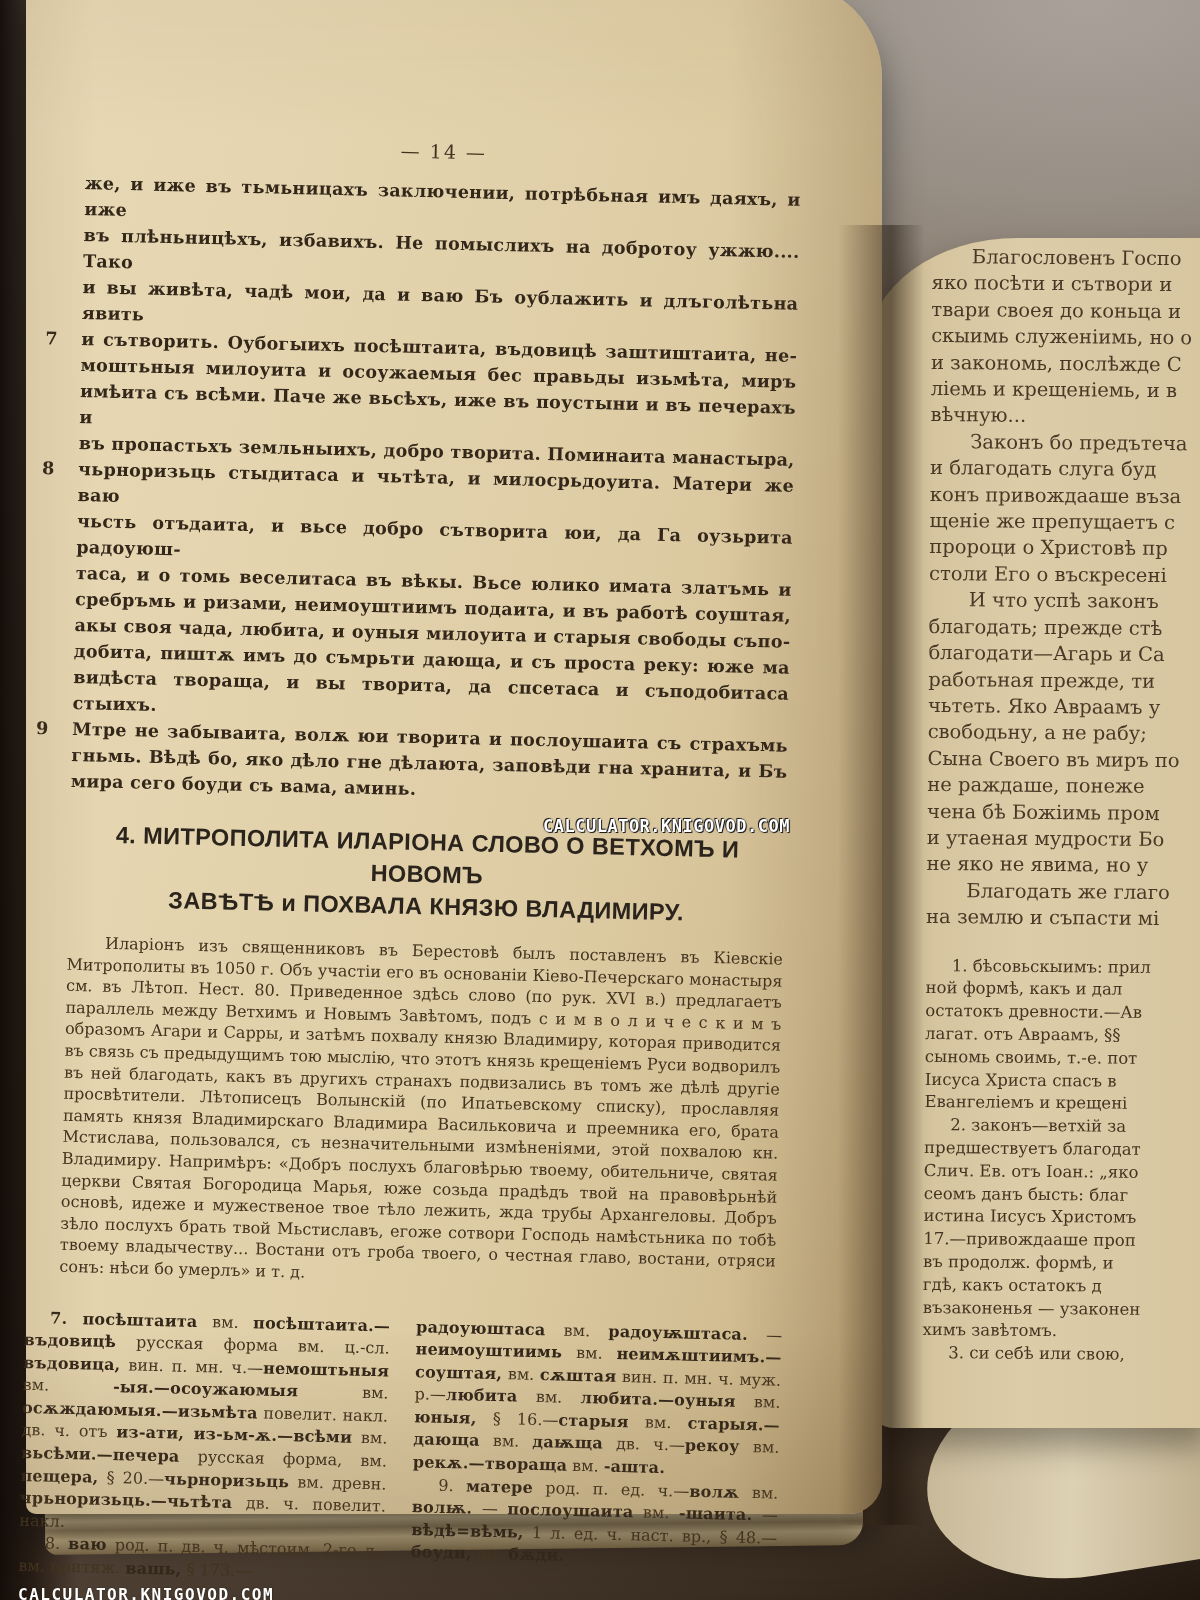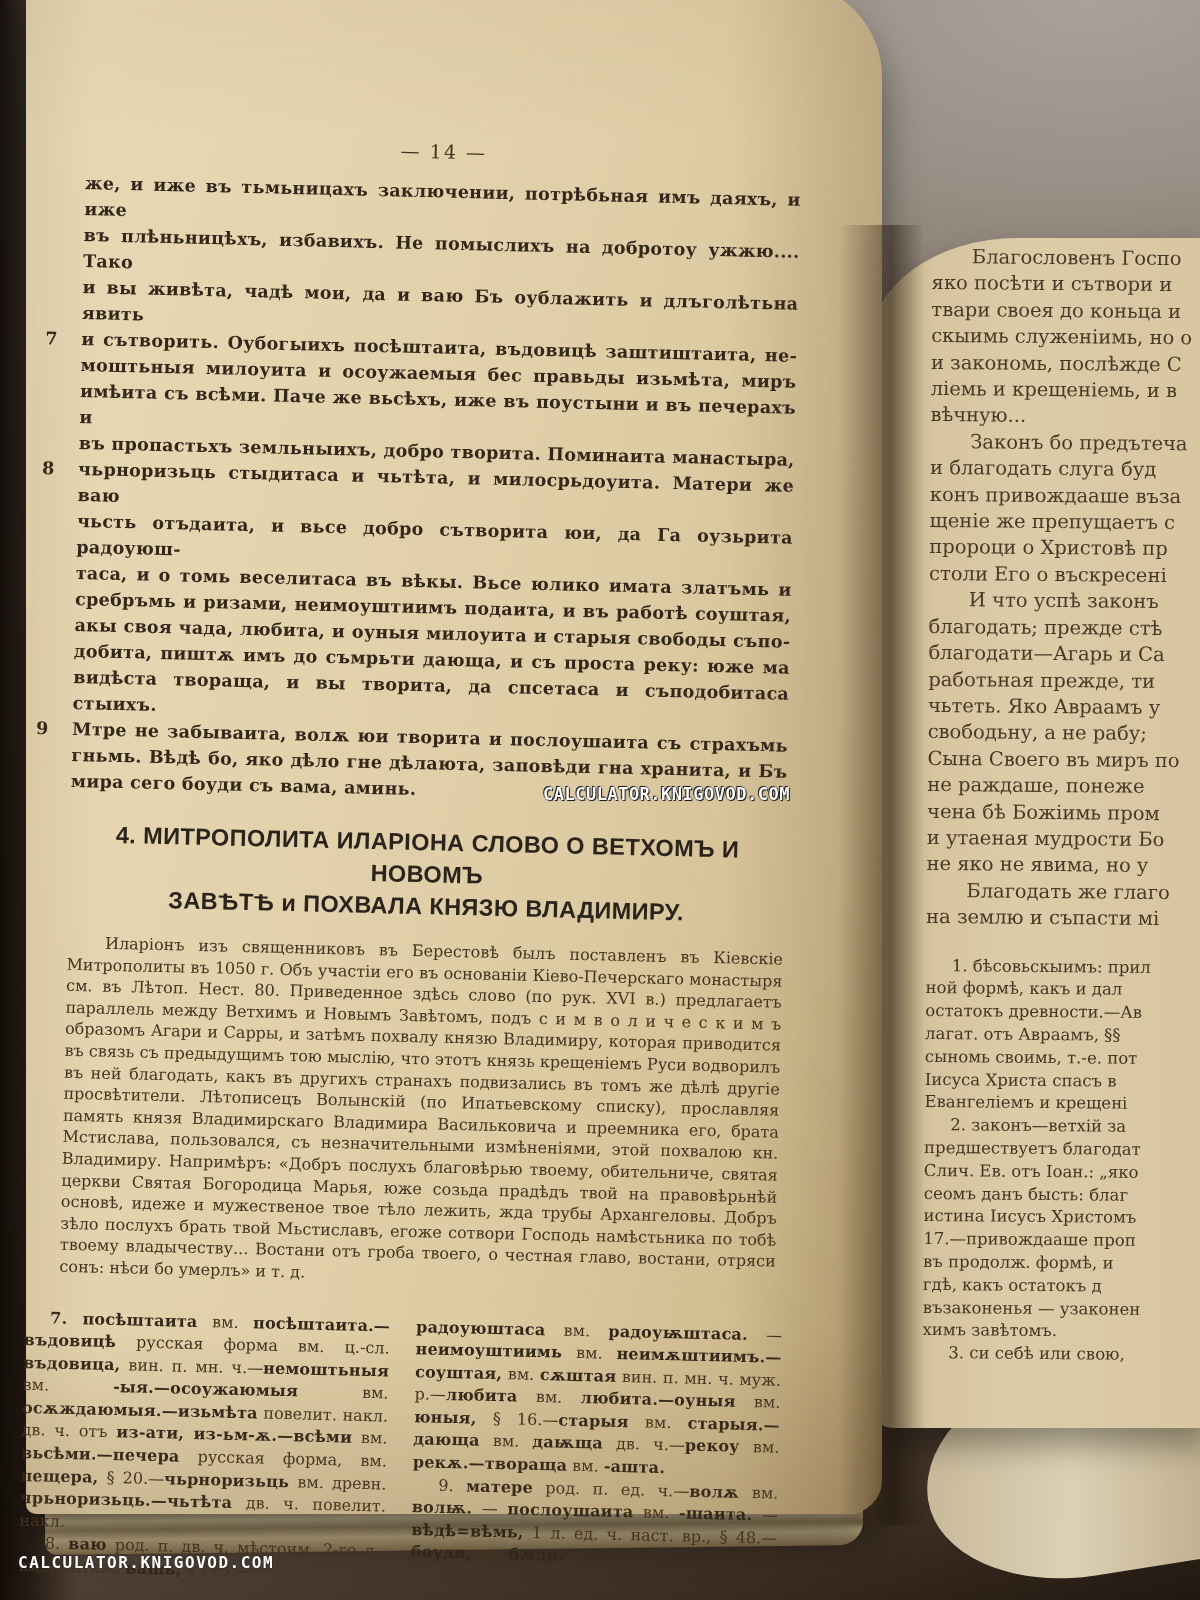--- a/index.html
+++ b/index.html
@@ -71,21 +71,21 @@
   .fn-b{font-weight:bold;color:#33271a;letter-spacing:.2px;}
   .fn-n{color:#43331f;}
 
   
   .gutter{position:absolute;left:838px;top:225px;width:86px;height:1300px;z-index:6;
     background:linear-gradient(to right,rgba(59,41,23,0) 0%,rgba(59,41,23,.34) 40%,rgba(28,18,9,.46) 62%,rgba(59,41,23,0) 100%);}
 
   
   .wm{position:absolute;z-index:9;font-family:"DejaVu Sans Mono", monospace;
     font-weight:bold;color:#ffffff;
-    text-shadow:0 0 2px #000,1px 1px 0 #2a2a2a,-1px -1px 0 #2a2a2a;}
+    text-shadow:0 0 2px #000,1px 1px 0 #2a2a2a,-1px -1px 0 #2a2a2a;margin-top:32px;}
   .wm-center{left:543px;top:784px;font-size:17px;letter-spacing:.5px;}
   .wm-bottom{left:18px;top:1553px;font-size:16px;letter-spacing:1.5px;
     text-shadow:0 0 2px rgba(0,0,0,.5);}
 </style>
 </head>
 <body>
 
 <div class="scene">
   <div class="floor"></div>
   <div class="floor-top-stone"></div>

